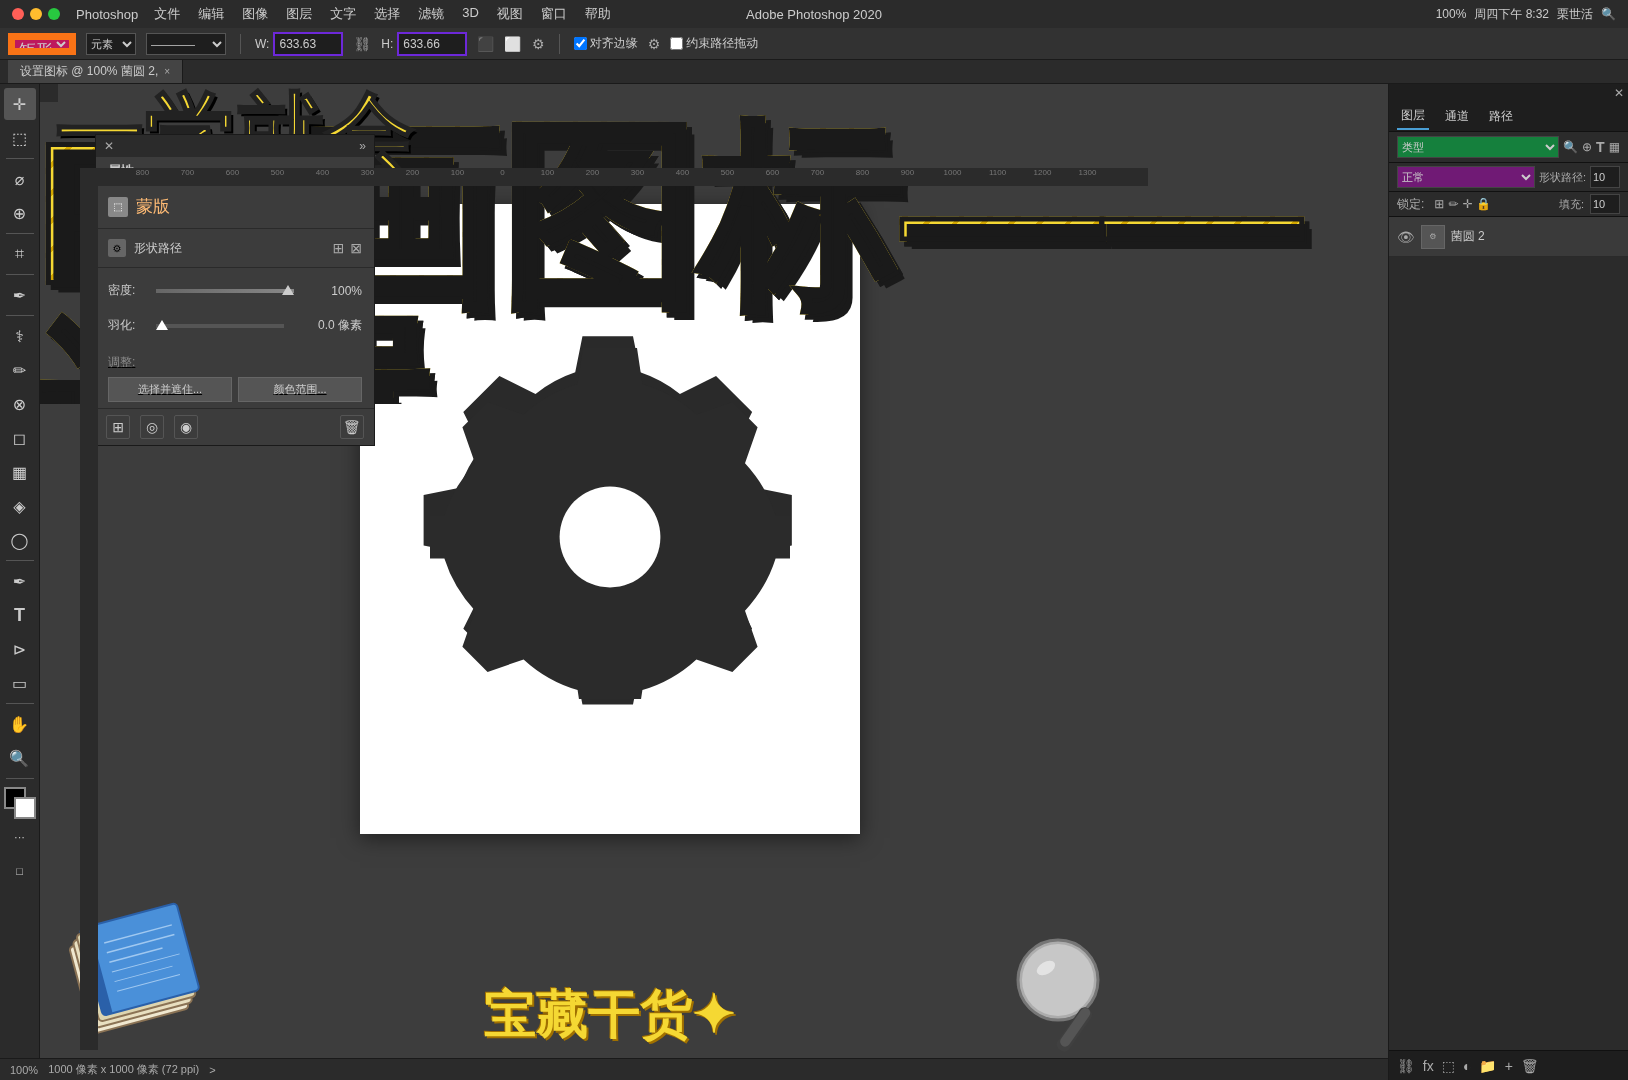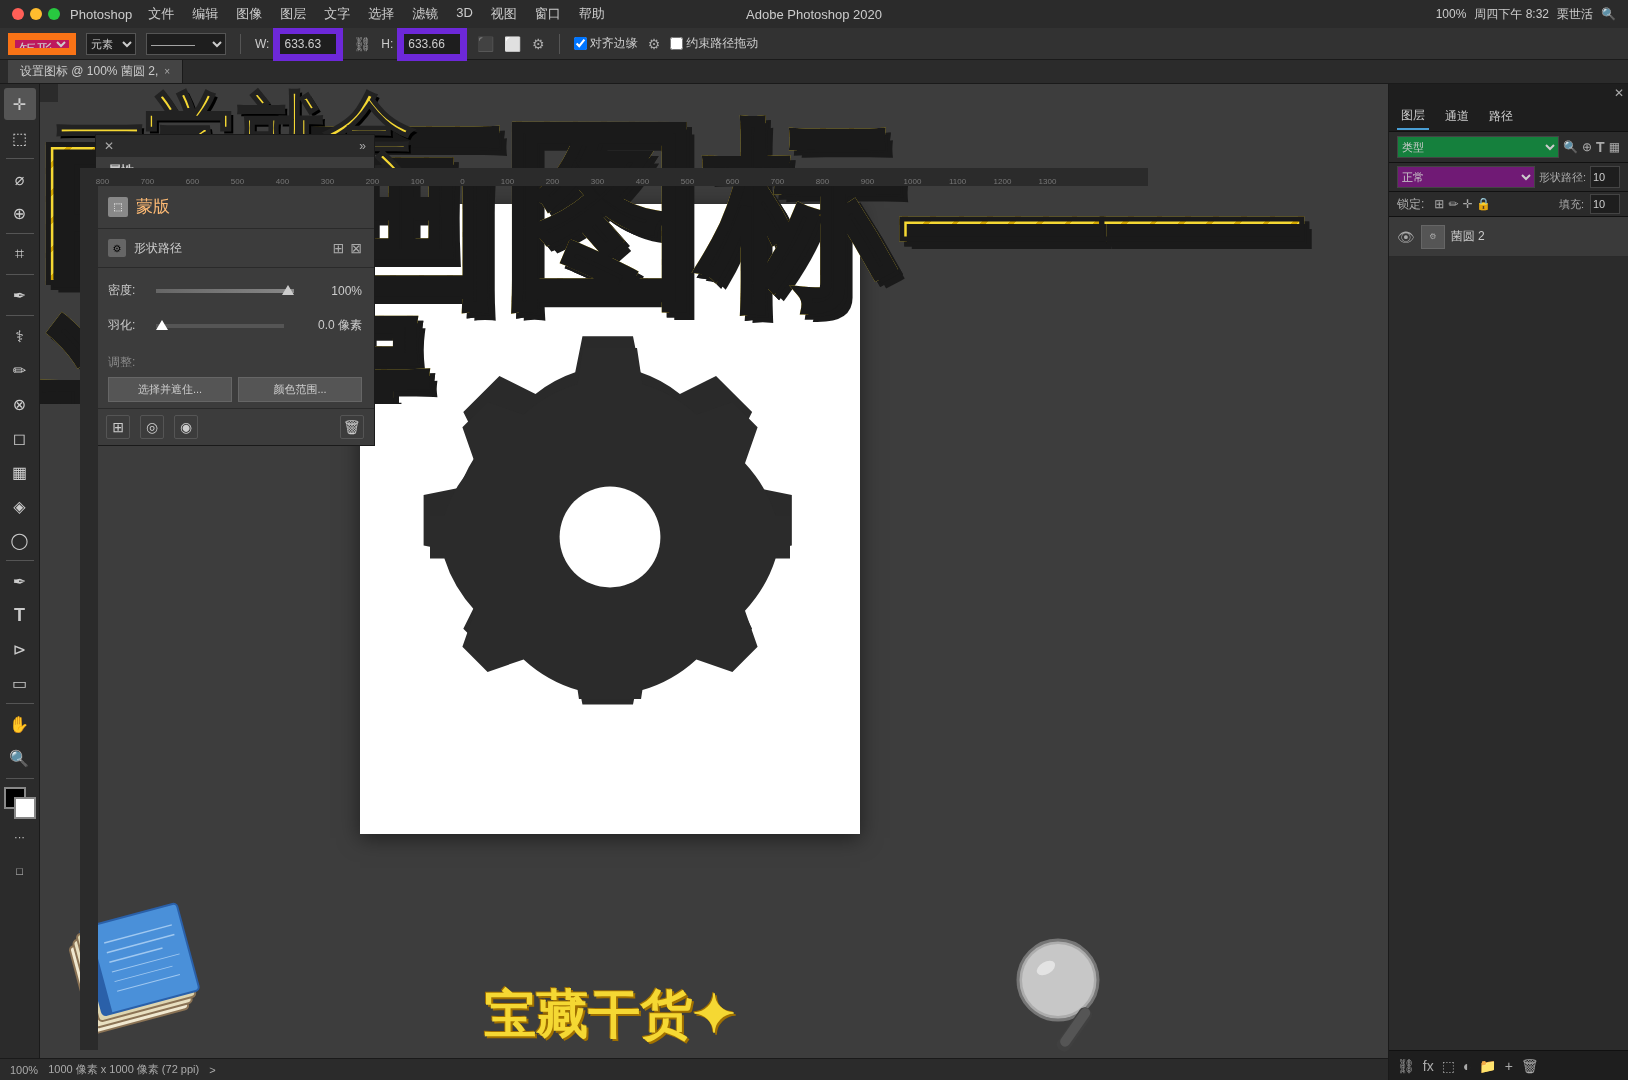--- a/index.html
+++ b/index.html
@@ -30,21 +30,21 @@
       width: 12px; height: 12px;
       border-radius: 50%;
     }
     .tl-close { background: #ff5f57; }
     .tl-min { background: #febc2e; }
     .tl-max { background: #28c840; }
 
     #titlebar .app-name {
       color: #ccc;
       font-size: 13px;
-      margin-left: 10px;
+      margin-left: 16px;
     }
     #titlebar .menu-items {
       display: flex;
       gap: 2px;
       margin-left: 8px;
     }
     #titlebar .menu-items span {
       color: #ccc;
       font-size: 13px;
       padding: 2px 8px;
@@ -82,21 +82,21 @@
     }
     #options-bar .opt-item {
       color: #ccc;
       font-size: 12px;
       display: flex;
       align-items: center;
       gap: 4px;
     }
     #options-bar input[type=text] {
       background: #1e1e1e;
-      border: 7px solid #6d28d9;
+      border: 2px solid #6d28d9;
       color: #ccc;
       font-size: 12px;
       width: 70px;
       height: 20px;
       padding: 10px 4px;
     }
     #options-bar select {
       background: #1e1e1e;
       border: 1px solid #555;
       color: #ccc;
@@ -460,20 +460,21 @@
       border-bottom: 10px solid #fff;
     }
     .feather-value {
       color: #ccc;
       font-size: 12px;
       width: 70px;
       text-align: right;
     }
     .panel-adjust-section {
       padding: 6px 12px;
+      text-decoration: underline;
     }
     .panel-adjust-label {
       color: #888;
       font-size: 12px;
       margin-bottom: 6px;
     }
     .panel-buttons {
       display: flex;
       gap: 6px;
     }
@@ -604,21 +605,22 @@
     #status-bar span {
       color: #aaa;
       font-size: 11px;
     }
 
     
     .ruler-h-content {
       display: flex;
       height: 100%;
       align-items: flex-end;
-      padding-bottom: 0;
+      padding-bottom: 9px;
+      margin-left: 40px;
     }
     .ruler-h-content .r-num {
       color: #777;
       font-size: 8px;
       width: 45px;
       text-align: center;
       flex-shrink: 0;
     }
 
     .fancy-title {

